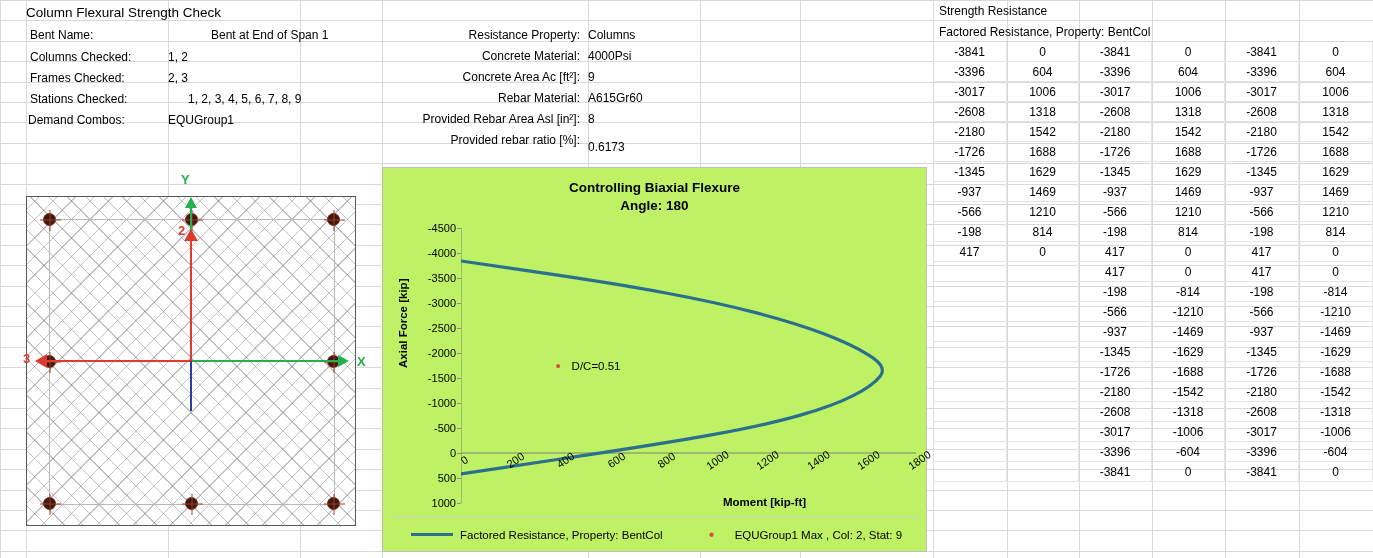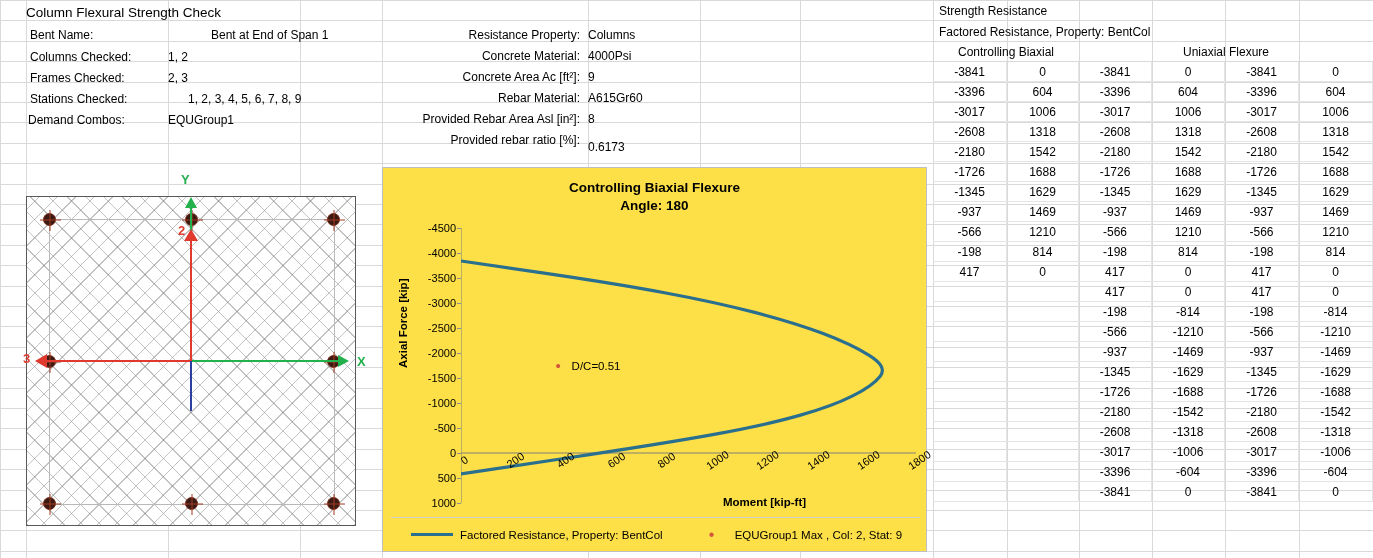--- a/index.html
+++ b/index.html
@@ -70,21 +70,21 @@
   .rebar::before{
     content:""; position:absolute; top:50%; left:-4px; height:1px; width:21px;
     background:#a33a22; transform:translateY(-50%);
   }
   .axis-line { position:absolute; }
   .axis-label { position:absolute; font-size:13px; font-weight:bold; }
 
   
   #chart-panel {
     position:absolute; left:382px; top:167px; width:545px; height:385px;
-    border:1px solid #bfbfbf; background:#fde047;
+    border:1px solid #bfbfbf; background:#bef264;
   }
   #chart-title { position:absolute; top:12px; width:100%; text-align:center; font-weight:bold; font-size:13.5px;}
   #chart-sub { position:absolute; top:30px; width:100%; text-align:center; font-weight:bold; font-size:13.5px;}
   #plot {
     position:absolute; left:78px; top:60px; width:455px; height:275px;
   }
   .ytick { position:absolute; right:100%; margin-right:5px; font-size:11px; white-space:nowrap; transform:translateY(-50%); }
   .ytickmark { position:absolute; left:-4px; width:4px; height:1px; background:#8f8f8f; }
   .xtick { position:absolute; top:100%; margin-top:3px; font-size:11px; transform:translateX(-50%) rotate(-34deg); transform-origin:center top; white-space:nowrap;}
   #ylabel {
@@ -178,24 +178,20 @@
     <div class="val-left" style="left:588px; top:91px;">A615Gr60</div>
     <div class="lbl-right" style="left:260px; width:320px; top:112px;">Provided Rebar Area Asl [in²]:</div>
     <div class="val-left" style="left:588px; top:112px;">8</div>
     <div class="lbl-right" style="left:280px; width:300px; top:133px;">Provided rebar ratio [%]:</div>
     <div class="val-left" style="left:588px; top:133px;margin-top:7px;">0.6173</div>
   </div>
 
   <div id="rtable">
     <div class="hdr-line" style="height:22px;line-height:22px;">Strength Resistance</div>
     <div class="hdr-line">Factored Resistance, Property: BentCol</div>
-    <div class="grp">
-      <div style="width:146px;">Controlling Biaxial</div>
-      <div style="width:294px;">Uniaxial Flexure</div>
-    </div>
     <div id="rtable-body">
         <div class="trow">
           <div class="c0">-3841</div>
           <div class="c1">0</div>
           <div class="c2">-3841</div>
           <div class="c3">0</div>
           <div class="c4">-3841</div>
           <div class="c5">0</div>
         </div>
         <div class="trow">

